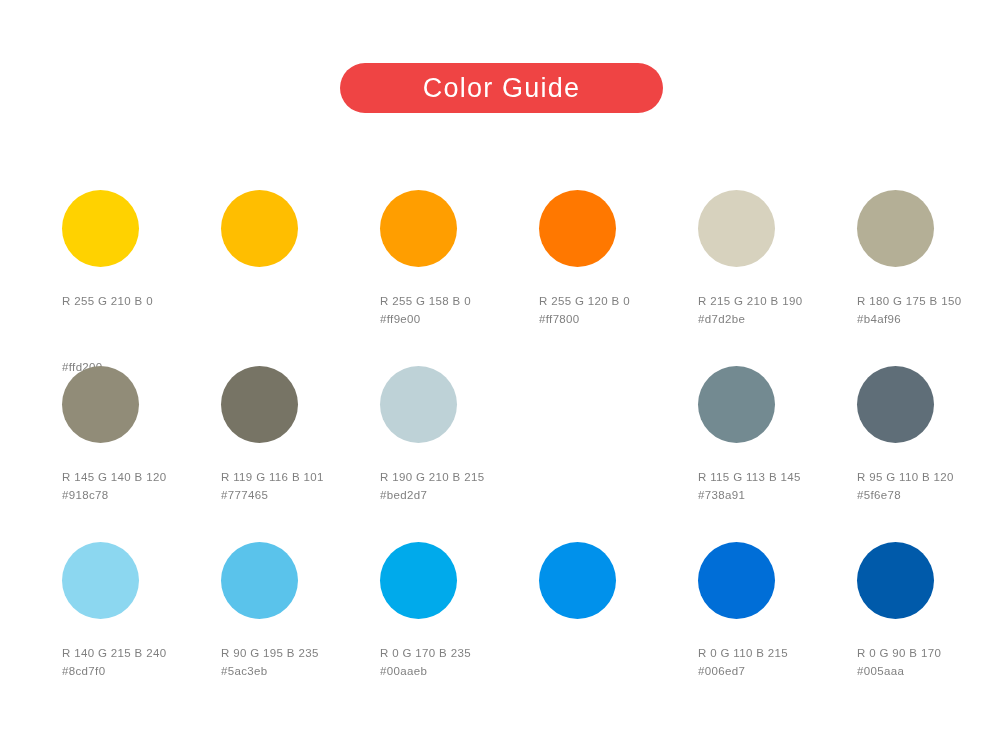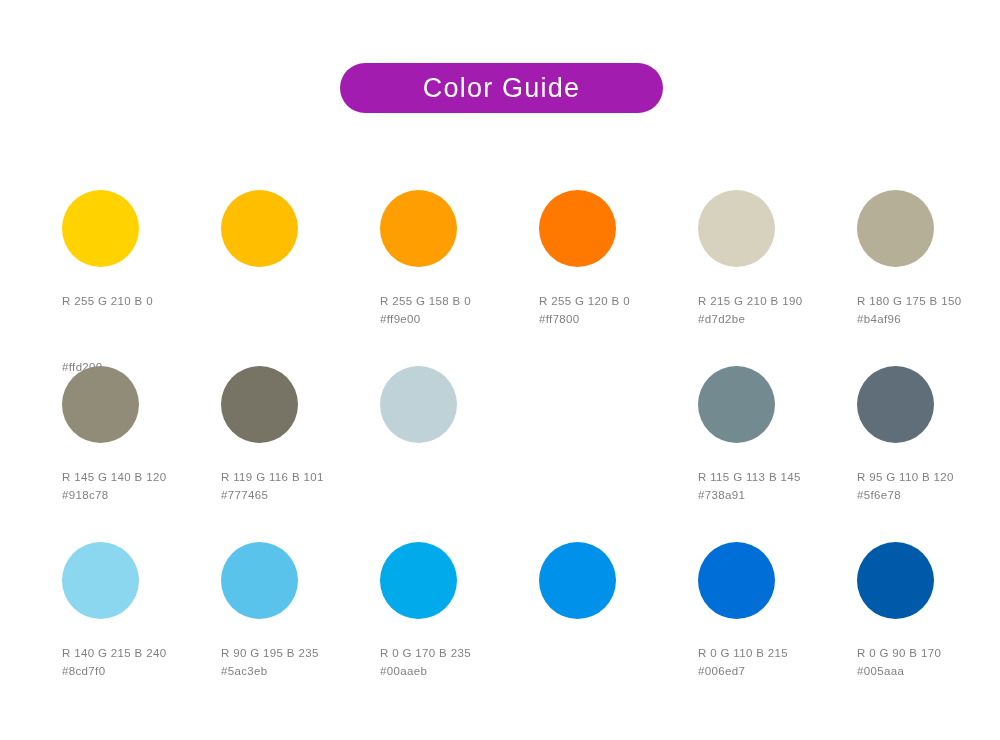--- a/index.html
+++ b/index.html
@@ -78,21 +78,21 @@
     letter-spacing: 0.35px;
     white-space: nowrap;
     font-family: "Liberation Sans", sans-serif;
   }
 </style>
 </head>
 <body style="background: rgb(255, 255, 255);">
 
 <div id="page">
 
-  <div class="title-banner" style="background: #a21caf;">
+  <div class="title-banner" style="background: #ef4444;">
     <span class="title-text" style="color: rgb(255, 255, 255);">Color Guide</span>
   </div>
 
   <div class="swatch-grid">
       <div class="swatch-row">
         <div class="swatch-cell" style="left: 0px;">
           <div class="swatch-circle" style="background: rgb(255, 210, 0);"></div>
           <div class="swatch-labels">
             <span class="swatch-rgb" style="color: rgb(128, 128, 128);">R 255 G 210 B 0</span>
             <span class="swatch-hex" style="color: rgb(128, 128, 128); margin-top: 48px;">#ffd200</span>
@@ -140,20 +140,24 @@
         </div>
         <div class="swatch-cell" style="left: 159px;">
           <div class="swatch-circle" style="background: rgb(119, 116, 101);"></div>
           <div class="swatch-labels">
             <span class="swatch-rgb" style="color: rgb(128, 128, 128);">R 119 G 116 B 101</span>
             <span class="swatch-hex" style="color: rgb(128, 128, 128);">#777465</span>
           </div>
         </div>
         <div class="swatch-cell" style="left: 318px;">
           <div class="swatch-circle" style="background: rgb(190, 210, 215);"></div>
+          <div class="swatch-labels">
+            <span class="swatch-rgb" style="color: rgb(128, 128, 128);">R 190 G 210 B 215</span>
+            <span class="swatch-hex" style="color: rgb(128, 128, 128);">#bed2d7</span>
+          </div>
         </div>
         <div class="swatch-cell" style="left: 636px;">
           <div class="swatch-circle" style="background: rgb(115, 138, 145);"></div>
           <div class="swatch-labels">
             <span class="swatch-rgb" style="color: rgb(128, 128, 128);">R 115 G 113 B 145</span>
             <span class="swatch-hex" style="color: rgb(128, 128, 128);">#738a91</span>
           </div>
         </div>
         <div class="swatch-cell" style="left: 795px;">
           <div class="swatch-circle" style="background: rgb(95, 110, 120);"></div>

